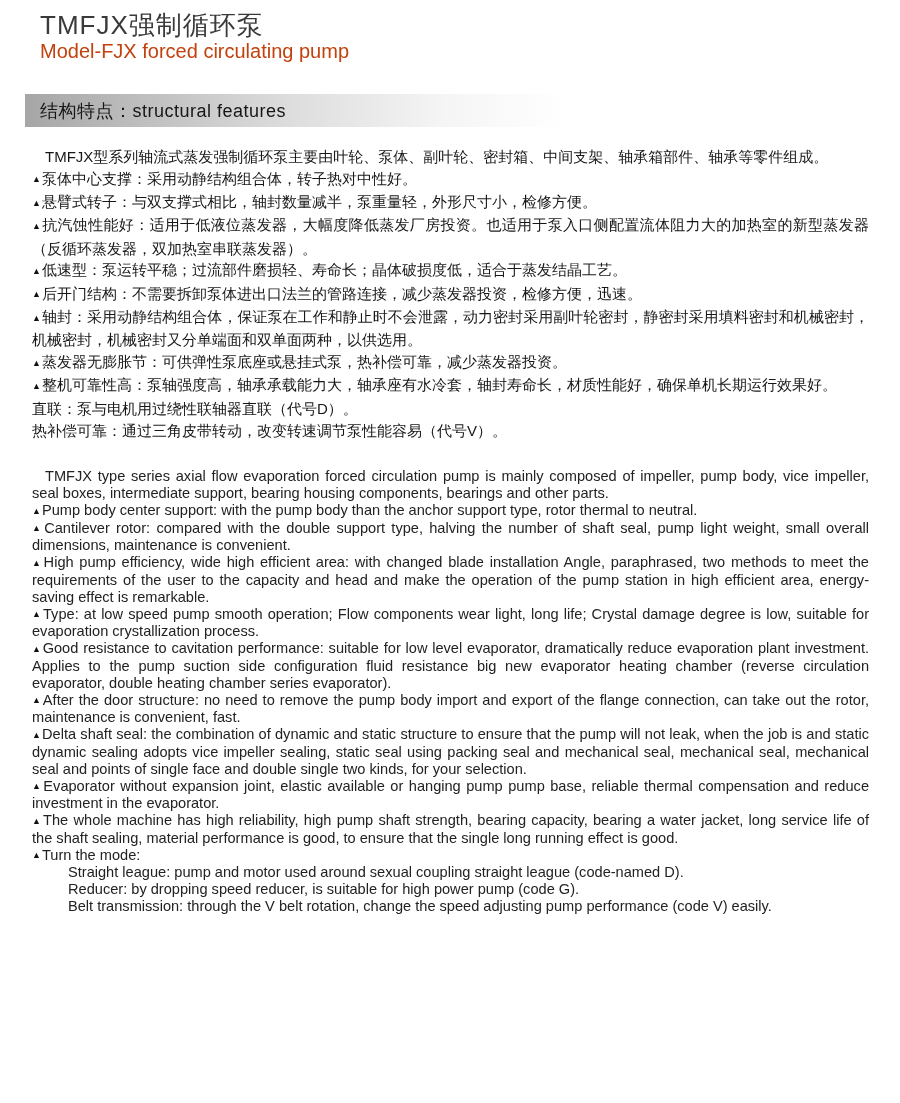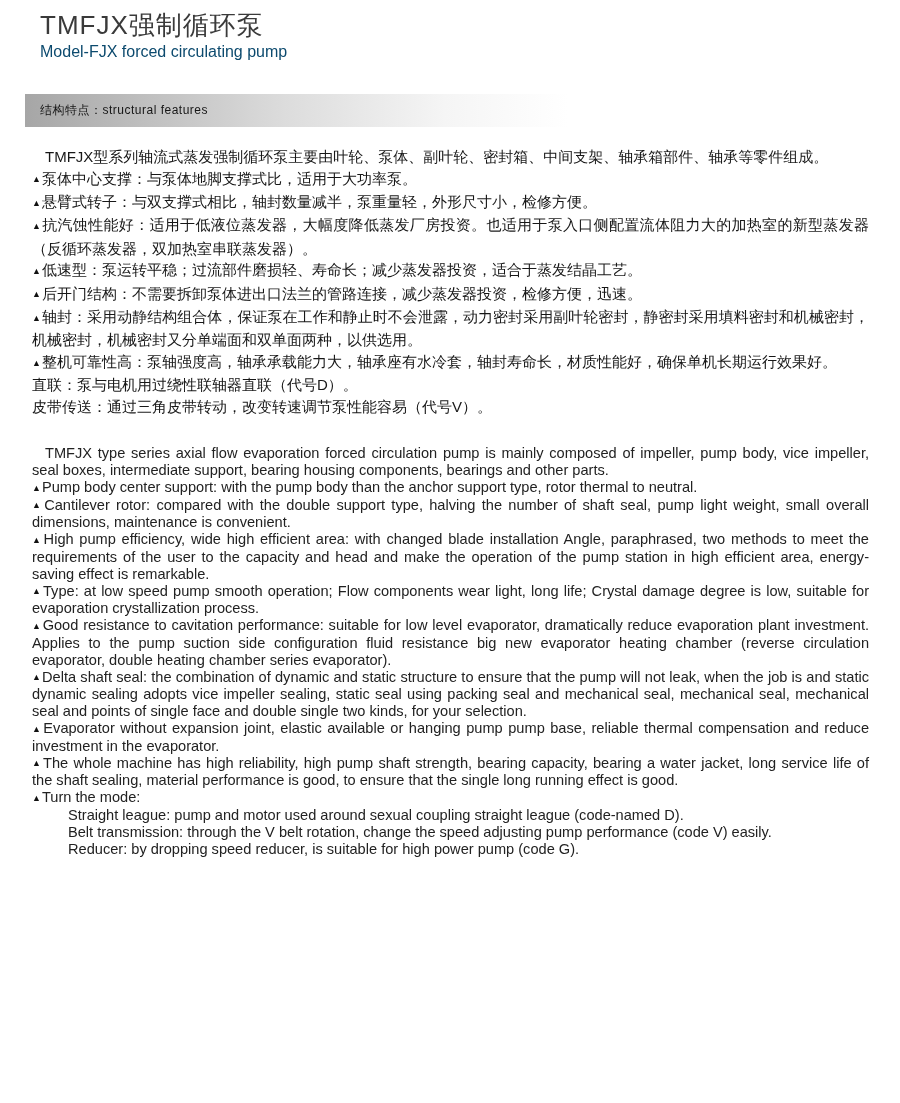--- a/index.html
+++ b/index.html
@@ -15,37 +15,37 @@
   }
   .head { padding: 9px 0 0 40px; }
   .title {
     font-size: 26px;
     line-height: 32px;
     font-weight: 400;
     letter-spacing: 1px;
     color: #3a3a3a;
   }
   .subtitle {
-    font-size: 16px;
+    font-size: 20px;
     line-height: 19px;
-    color: #0c4a6e;
+    color: #c2410c;
     margin-top: 1px;
   }
   .section-bar {
     margin: 33px 0 0 25px;
     width: 617px;
     height: 33px;
     display: flex;
     align-items: center;
     padding-left: 15px;
     box-sizing: border-box;
     background: linear-gradient(90deg, #a6a6a6 0%, #bdbdbd 18%, #dcdcdc 42%, #f5f5f5 68%, #ffffff 88%);
   }
   .section-bar .section-title {
-    font-size: 12px;
+    font-size: 18px;
     color: #161616;
     letter-spacing: 0.5px;
   }
   .textblock {
     text-align: justify;
   }
   .zh-block {
     margin: 19px 31px 0 32px;
     font-size: 15px;
     line-height: 21.8px;
@@ -77,40 +77,42 @@
     <div class="title">TMFJX强制循环泵</div>
     <div class="subtitle">Model-FJX forced circulating pump</div>
   </div>
 
   <div class="section-bar">
     <span class="section-title">结构特点：structural features</span>
   </div>
 
   <div class="textblock zh-block">
     <p class="indent-first">TMFJX型系列轴流式蒸发强制循环泵主要由叶轮、泵体、副叶轮、密封箱、中间支架、轴承箱部件、轴承等零件组成。</p>
-    <p><span class="tri">▲</span><span>泵体中心支撑：与泵体地脚支撑式比，适用于大功率泵。</span></p>
+    <p><span class="tri">▲</span><span>泵体中心支撑：采用动静结构组合体，转子热对中性好。</span></p>
     <p><span class="tri">▲</span><span>悬臂式转子：与双支撑式相比，轴封数量减半，泵重量轻，外形尺寸小，检修方便。</span></p>
     <p><span class="tri">▲</span><span>抗汽蚀性能好：适用于低液位蒸发器，大幅度降低蒸发厂房投资。也适用于泵入口侧配置流体阻力大的加热室的新型蒸发器（反循环蒸发器，双加热室串联蒸发器）。</span></p>
-    <p><span class="tri">▲</span><span>低速型：泵运转平稳；过流部件磨损轻、寿命长；减少蒸发器投资，适合于蒸发结晶工艺。</span></p>
+    <p><span class="tri">▲</span><span>低速型：泵运转平稳；过流部件磨损轻、寿命长；晶体破损度低，适合于蒸发结晶工艺。</span></p>
     <p><span class="tri">▲</span><span>后开门结构：不需要拆卸泵体进出口法兰的管路连接，减少蒸发器投资，检修方便，迅速。</span></p>
     <p><span class="tri">▲</span><span>轴封：采用动静结构组合体，保证泵在工作和静止时不会泄露，动力密封采用副叶轮密封，静密封采用填料密封和机械密封，机械密封，机械密封又分单端面和双单面两种，以供选用。</span></p>
+    <p><span class="tri">▲</span><span>蒸发器无膨胀节：可供弹性泵底座或悬挂式泵，热补偿可靠，减少蒸发器投资。</span></p>
     <p><span class="tri">▲</span><span>整机可靠性高：泵轴强度高，轴承承载能力大，轴承座有水冷套，轴封寿命长，材质性能好，确保单机长期运行效果好。</span></p>
     <p class="sub-item">直联：泵与电机用过绕性联轴器直联（代号D）。</p>
-    <p class="sub-item">皮带传送：通过三角皮带转动，改变转速调节泵性能容易（代号V）。</p>
+    <p class="sub-item">热补偿可靠：通过三角皮带转动，改变转速调节泵性能容易（代号V）。</p>
   </div>
 
   <div class="textblock en-block">
     <p class="indent-first">TMFJX type series axial flow evaporation forced circulation pump is mainly composed of impeller, pump body, vice impeller, seal boxes, intermediate support, bearing housing components, bearings and other parts.</p>
     <p><span class="tri">▲</span><span>Pump body center support: with the pump body than the anchor support type, rotor thermal to neutral.</span></p>
     <p><span class="tri">▲</span><span>Cantilever rotor: compared with the double support type, halving the number of shaft seal, pump light weight, small overall dimensions, maintenance is convenient.</span></p>
     <p><span class="tri">▲</span><span>High pump efficiency, wide high efficient area: with changed blade installation Angle, paraphrased, two methods to meet the requirements of the user to the capacity and head and make the operation of the pump station in high efficient area, energy-saving effect is remarkable.</span></p>
     <p><span class="tri">▲</span><span>Type: at low speed pump smooth operation; Flow components wear light, long life; Crystal damage degree is low, suitable for evaporation crystallization process.</span></p>
     <p><span class="tri">▲</span><span>Good resistance to cavitation performance: suitable for low level evaporator, dramatically reduce evaporation plant investment. Applies to the pump suction side configuration fluid resistance big new evaporator heating chamber (reverse circulation evaporator, double heating chamber series evaporator).</span></p>
+    <p><span class="tri">▲</span><span>After the door structure: no need to remove the pump body import and export of the flange connection, can take out the rotor, maintenance is convenient, fast.</span></p>
     <p><span class="tri">▲</span><span>Delta shaft seal: the combination of dynamic and static structure to ensure that the pump will not leak, when the job is and static dynamic sealing adopts vice impeller sealing, static seal using packing seal and mechanical seal, mechanical seal, mechanical seal and points of single face and double single two kinds, for your selection.</span></p>
     <p><span class="tri">▲</span><span>Evaporator without expansion joint, elastic available or hanging pump pump base, reliable thermal compensation and reduce investment in the evaporator.</span></p>
     <p><span class="tri">▲</span><span>The whole machine has high reliability, high pump shaft strength, bearing capacity, bearing a water jacket, long service life of the shaft sealing, material performance is good, to ensure that the single long running effect is good.</span></p>
     <p><span class="tri">▲</span><span>Turn the mode:</span></p>
     <p class="sub-item">Straight league: pump and motor used around sexual coupling straight league (code-named D).</p>
+    <p class="sub-item">Reducer: by dropping speed reducer, is suitable for high power pump (code G).</p>
     <p class="sub-item">Belt transmission: through the V belt rotation, change the speed adjusting pump performance (code V) easily.</p>
-    <p class="sub-item">Reducer: by dropping speed reducer, is suitable for high power pump (code G).</p>
   </div>
 
 </div>
 
 </body></html>

